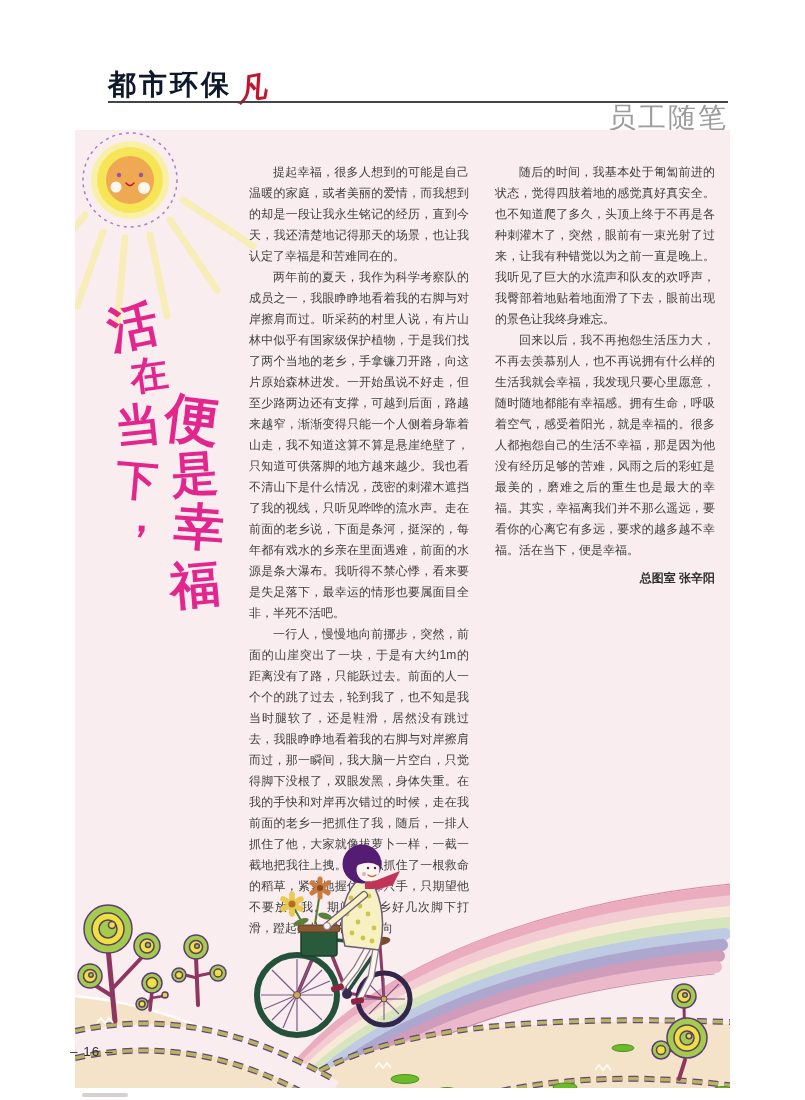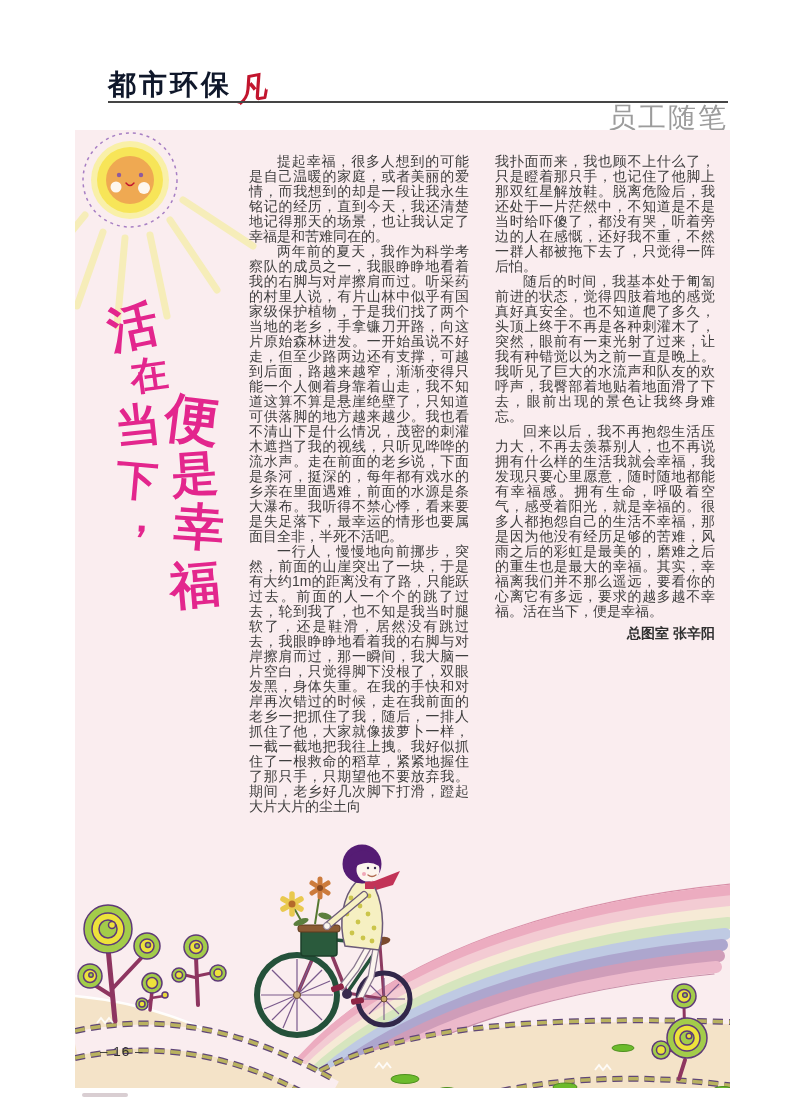--- a/index.html
+++ b/index.html
@@ -16,31 +16,31 @@
   .head-rule{position:absolute;left:108px;top:101px;width:620px;height:2px;background:#454545;}
   
   .content{position:absolute;left:75px;top:130px;width:655px;height:958px;
            background:#FAEDEF;overflow:hidden;}
   
   .sun-svg{position:absolute;left:-20px;top:-10px;width:290px;height:250px;}
   
   .calli{position:absolute;color:#E3268D;font-weight:700;line-height:1;
          font-family:"DejaVu Serif",serif;}
   
-  .col{position:absolute;top:24px;width:220px;font-size:14px;line-height:15px;
+  .col{position:absolute;top:32px;width:220px;font-size:12px;line-height:21px;
        color:#3E3E3E;text-align:justify;}
   .col-left{left:174px;}
   .col-right{left:420px;}
   .col p{margin:0;text-indent:2em;}
   .col p.cont{text-indent:0;}
   .byline{margin-top:7px !important;text-indent:0 !important;text-align:right;font-weight:700;color:#2E2E2E;}
   
   .scene-svg{position:absolute;left:0;bottom:0;width:655px;height:250px;display:block;}
   
-  .page-number{position:absolute;left:100px;top:1044px;font-size:13.5px;color:#2E2E2E;letter-spacing:1px;z-index:5;}
+  .page-number{position:absolute;left:70px;top:1044px;font-size:13.5px;color:#2E2E2E;letter-spacing:1px;z-index:5;}
   .credit-smudge{position:absolute;left:82px;top:1093px;width:46px;height:4px;background:#D9CED2;border-radius:2px;}
 </style>
 </head>
 <body>
 
 <div class="page">
 
   <div class="masthead">
     <span class="logo-text">都市环保</span>
     <span class="logo-mark">凡</span>
@@ -83,21 +83,20 @@
       <span class="calli" style="left:99px;top:372px;font-size:50px;transform:rotate(4deg)">幸</span>
       <span class="calli" style="left:95px;top:430px;font-size:50px;transform:rotate(-5deg)">福</span>
     </div>
 
     <div class="col col-left">
       <p>提起幸福，很多人想到的可能是自己温暖的家庭，或者美丽的爱情，而我想到的却是一段让我永生铭记的经历，直到今天，我还清楚地记得那天的场景，也让我认定了幸福是和苦难同在的。</p>
       <p>两年前的夏天，我作为科学考察队的成员之一，我眼睁睁地看着我的右脚与对岸擦肩而过。听采药的村里人说，有片山林中似乎有国家级保护植物，于是我们找了两个当地的老乡，手拿镰刀开路，向这片原始森林进发。一开始虽说不好走，但至少路两边还有支撑，可越到后面，路越来越窄，渐渐变得只能一个人侧着身靠着山走，我不知道这算不算是悬崖绝壁了，只知道可供落脚的地方越来越少。我也看不清山下是什么情况，茂密的刺灌木遮挡了我的视线，只听见哗哗的流水声。走在前面的老乡说，下面是条河，挺深的，每年都有戏水的乡亲在里面遇难，前面的水源是条大瀑布。我听得不禁心悸，看来要是失足落下，最幸运的情形也要属面目全非，半死不活吧。</p>
       <p>一行人，慢慢地向前挪步，突然，前面的山崖突出了一块，于是有大约1m的距离没有了路，只能跃过去。前面的人一个个的跳了过去，轮到我了，也不知是我当时腿软了，还是鞋滑，居然没有跳过去，我眼睁睁地看着我的右脚与对岸擦肩而过，那一瞬间，我大脑一片空白，只觉得脚下没根了，双眼发黑，身体失重。在我的手快和对岸再次错过的时候，走在我前面的老乡一把抓住了我，随后，一排人抓住了他，大家就像拔萝卜一样，一截一截地把我往上拽。我好似抓住了一根救命的稻草，紧紧地握住了那只手，只期望他不要放弃我。期间，老乡好几次脚下打滑，蹬起大片大片的尘土向</p>
     </div>
     <div class="col col-right">
-      <p class="cont">我扑面而来，我也顾不上什么了，只是瞪着那只手，也记住了他脚上那双红星解放鞋。脱离危险后，我还处于一片茫然中，不知道是不是当时给吓傻了，都没有哭，听着旁边的人在感慨，还好我不重，不然一群人都被拖下去了，只觉得一阵后怕。</p>
       <p>随后的时间，我基本处于匍匐前进的状态，觉得四肢着地的感觉真好真安全。也不知道爬了多久，头顶上终于不再是各种刺灌木了，突然，眼前有一束光射了过来，让我有种错觉以为之前一直是晚上。我听见了巨大的水流声和队友的欢呼声，我臀部着地贴着地面滑了下去，眼前出现的景色让我终身难忘。</p>
       <p>回来以后，我不再抱怨生活压力大，不再去羡慕别人，也不再说拥有什么样的生活我就会幸福，我发现只要心里愿意，随时随地都能有幸福感。拥有生命，呼吸着空气，感受着阳光，就是幸福的。很多人都抱怨自己的生活不幸福，那是因为他没有经历足够的苦难，风雨之后的彩虹是最美的，磨难之后的重生也是最大的幸福。其实，幸福离我们并不那么遥远，要看你的心离它有多远，要求的越多越不幸福。活在当下，便是幸福。</p>
       <p class="byline">总图室  张辛阳</p>
     </div>
 
     <svg class="scene-svg" viewBox="0 0 655 250">
 
       <g fill="none" stroke-linecap="round">
         <path d="M 195,268 C 255,160 420,75 662,52" stroke="#D890A8" stroke-width="1.2" transform="translate(0,-6.5)"></path>
         <path d="M 195,268 C 255,160 420,75 662,52" stroke="#ECACC0" stroke-width="12"></path>

